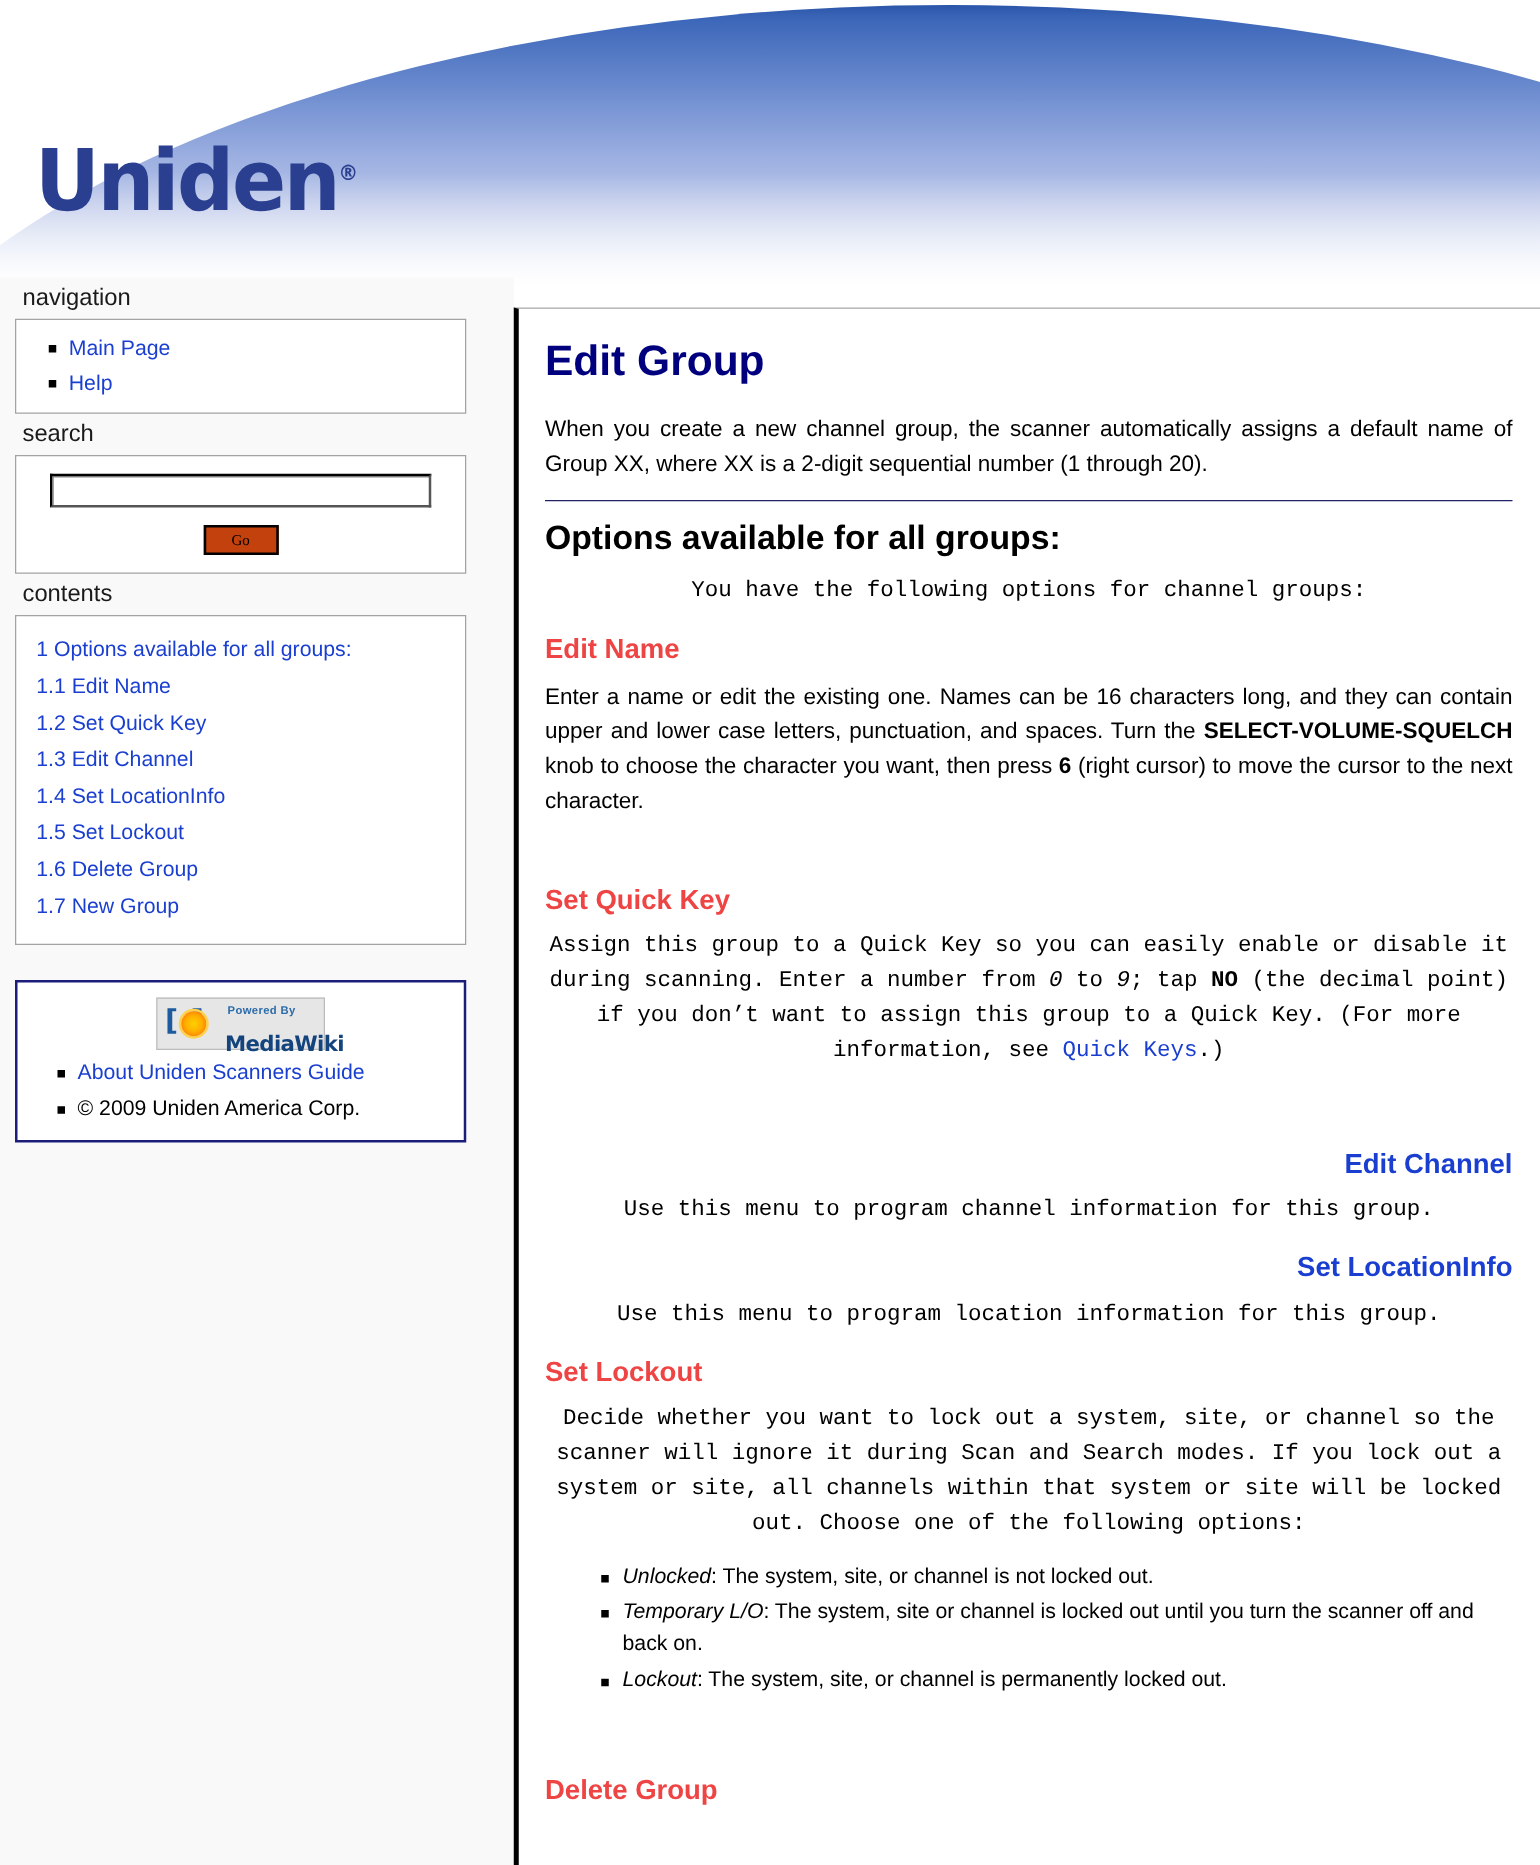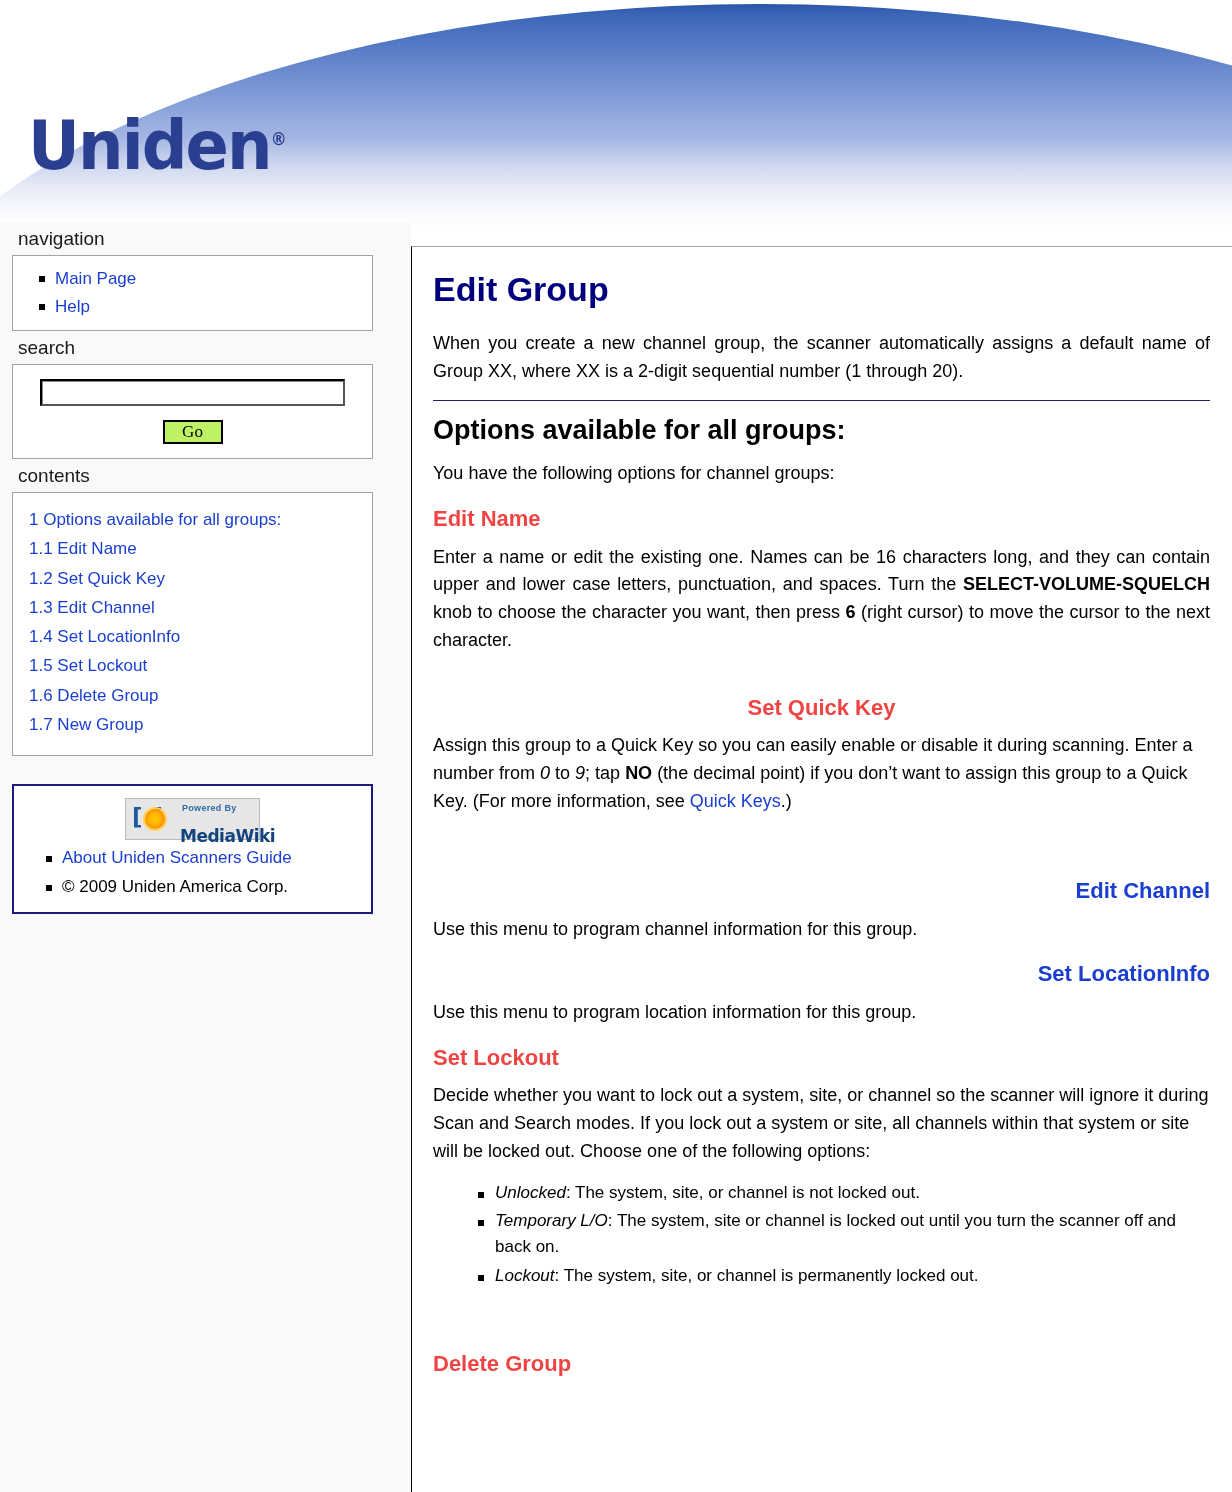--- a/index.html
+++ b/index.html
@@ -138,23 +138,23 @@
     font-size: 14px;
     padding: 2px 4px;
     outline: none;
   }
   #go-button {
     display: block;
     margin: 14px auto 0 auto;
     width: 60px;
     height: 24px;
     border: 2px solid #000000;
-    background: #bef264;
+    background: #c2410c;
     font-family: "Liberation Serif", serif;
-    font-size: 17px;
+    font-size: 12px;
     color: #000000;
     cursor: pointer;
     padding: 0;
     line-height: 20px;
   }
 
   
   #contents-box {
     padding: 12px 0 16px 0;
   }
@@ -242,21 +242,21 @@
   }
   #footer-box li a { color: #1a3fd0; text-decoration: none; }
 
   
   #content {
     position: absolute;
     left: 411px;
     top: 246px;
     width: 821px;
     box-sizing: border-box;
-    border-left: 1px solid #000000;
+    border-left: 4px solid #000000;
     border-top: 1px solid #a7a7a7;
     background: #ffffff;
     padding: 18px 22px 0 21px;
     height: 1246px;
     overflow: hidden;
   }
   h1.page-title {
     font-family: "Liberation Sans", sans-serif;
     font-size: 34px;
     font-weight: bold;
@@ -265,21 +265,21 @@
     line-height: 1.1;
   }
   #content p {
     font-size: 18px;
     line-height: 1.55;
     margin: 0 0 14px 0;
     color: #000000;
     text-align: justify;
     text-justify: inter-word;
   }
-  #content p.nojust { text-align: left; }
+  #content p.nojust { text-align: center; font-family: Liberation Mono, monospace; }
   hr.blue-rule {
     border: none;
     border-top: 1px solid #222266;
     margin: 10px 0 14px 0;
     height: 0;
   }
   h2.sec {
     font-family: "Liberation Sans", sans-serif;
     font-size: 27px;
     font-weight: bold;
@@ -289,21 +289,21 @@
   }
   h3.sub {
     font-family: "Liberation Sans", sans-serif;
     font-size: 22px;
     font-weight: bold;
     margin: 18px 0 11px 0;
     color: #ef4444;
     line-height: 1.2;
   }
   h3.sub.link { color: #1a3fd0; text-align: right; }
-  h3.sub.gap { margin-top: 40px; text-align: center; }
+  h3.sub.gap { margin-top: 52px; }
   h3.sub.biggap { margin-top: 62px; }
   #content ul.opts {
     margin: 6px 0 0 0;
     padding: 0 0 0 62px;
     list-style: none;
   }
   #content ul.opts li {
     font-size: 17px;
     line-height: 1.55;
     position: relative;

